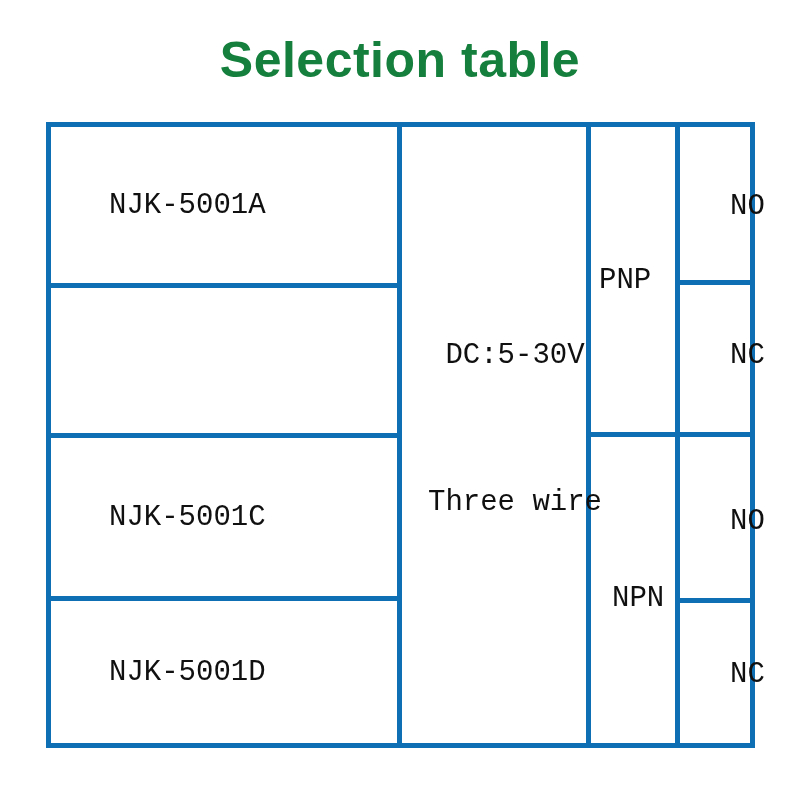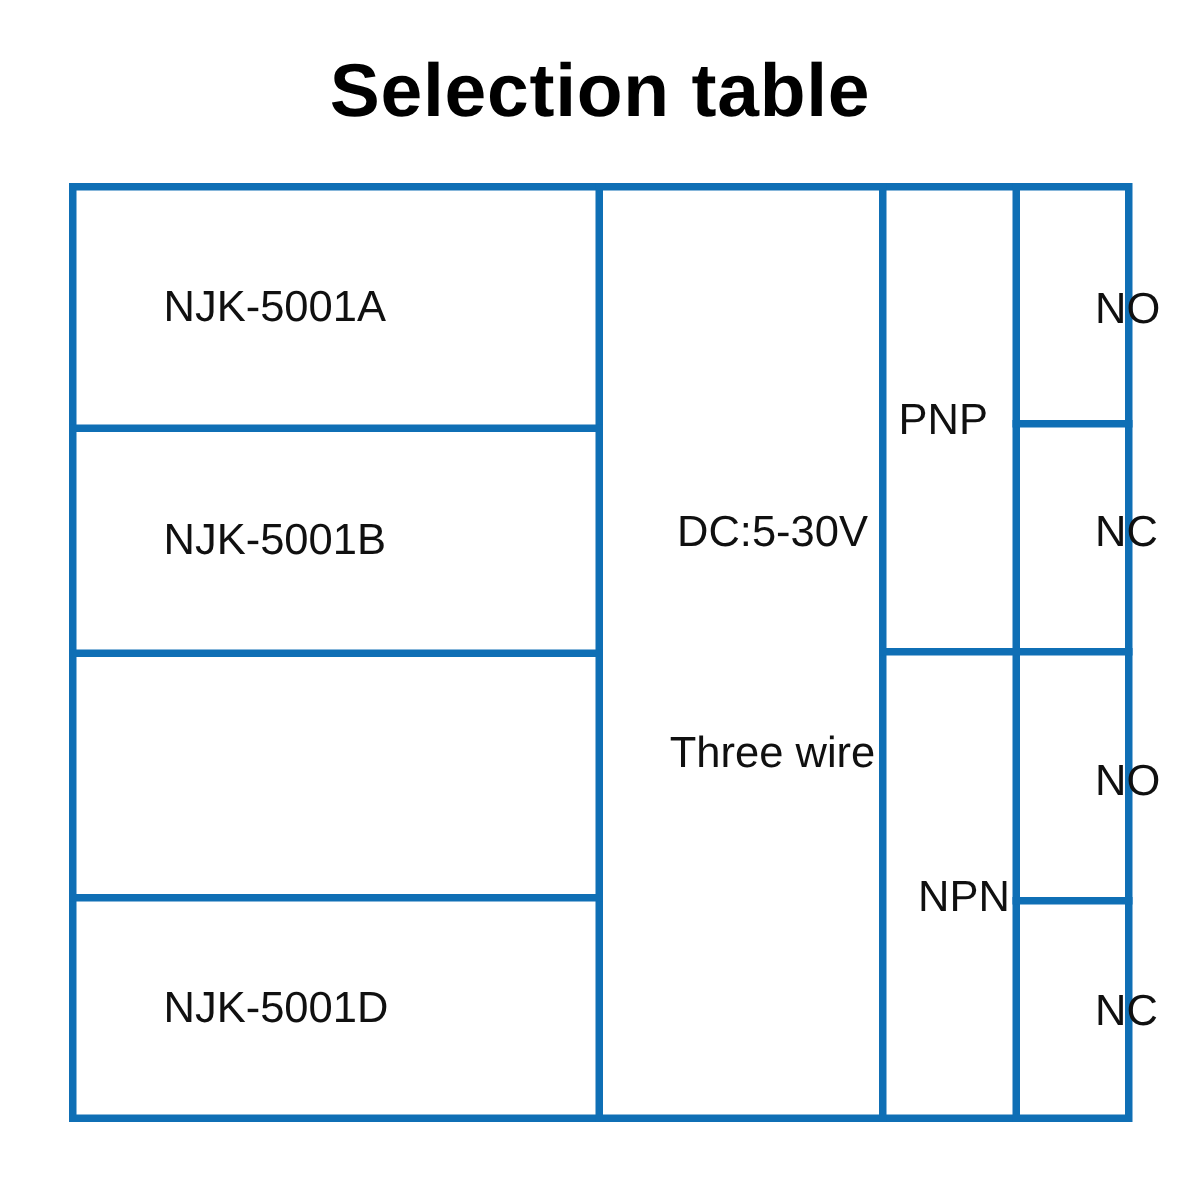--- a/index.html
+++ b/index.html
@@ -26,21 +26,21 @@
   .title {
     position: absolute;
     left: 0;
     top: 33px;
     width: 800px;
     text-align: center;
     font-family: "Liberation Sans", sans-serif;
     font-size: 50px;
     font-weight: bold;
     letter-spacing: 0.5px;
-    color: #000000;
+    color: #15803d;
     line-height: 1.1;
     white-space: nowrap;
   }
 
   
   .table-wrap {
     position: absolute;
     left: 46px;
     top: 122px;
     width: 709px;   
@@ -69,21 +69,21 @@
     height: 5px;
     background: #0f6fb5;
   }
 
   
   .cell {
     position: absolute;
     display: flex;
     align-items: center;
     color: #101010;
-    font-family: Liberation Sans, sans-serif;
+    font-family: Liberation Mono, monospace;
     font-weight: normal;
     white-space: nowrap;
   }
 
   .cell.model {
     font-size: 29px;
     justify-content: flex-start;
     padding-left: 58px;
     box-sizing: border-box;
   }
@@ -128,22 +128,22 @@
     <div class="hline" style="left:0; top:311px; width:356px;"></div>
     <div class="hline" style="left:0; top:474px; width:356px;"></div>
 
     <div class="hline" style="left:540px; top:310px; width:169px;"></div>
 
     <div class="hline" style="left:629px; top:158px; width:80px;"></div>
     <div class="hline" style="left:629px; top:476px; width:80px;"></div>
 
     <div class="cell model" style="left:5px; top:5px; width:346px; height:156px;">NJK-5001A</div>
 
-    <div class="cell model" style="left:5px; top:166px; width:346px; height:145px;">NJK-5001B</div>
 
+    <div class="cell model" style="left:5px; top:316px; width:346px; height:158px;">NJK-5001C</div>
 
     <div class="cell model" style="left:5px; top:479px; width:346px; height:142px;">NJK-5001D</div>
 
     <div class="cell spec" style="left:356px; top:213px; width:184px; height:40px;">DC:5-30V</div>
 
     <div class="cell type" style="left:545px; top:137px; width:84px; height:42px;">PNP</div>
 
     <div class="cell spec" style="left:356px; top:360px; width:184px; height:40px;">Three wire</div>
 
     <div class="cell type" style="left:558px; top:455px; width:84px; height:42px;">NPN</div>

